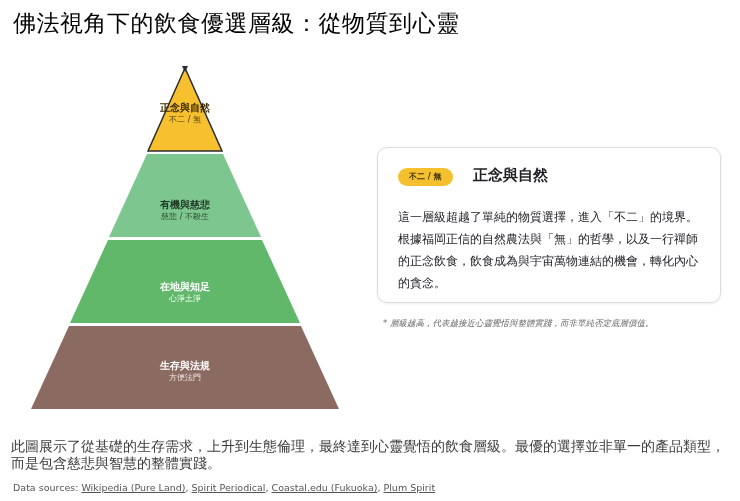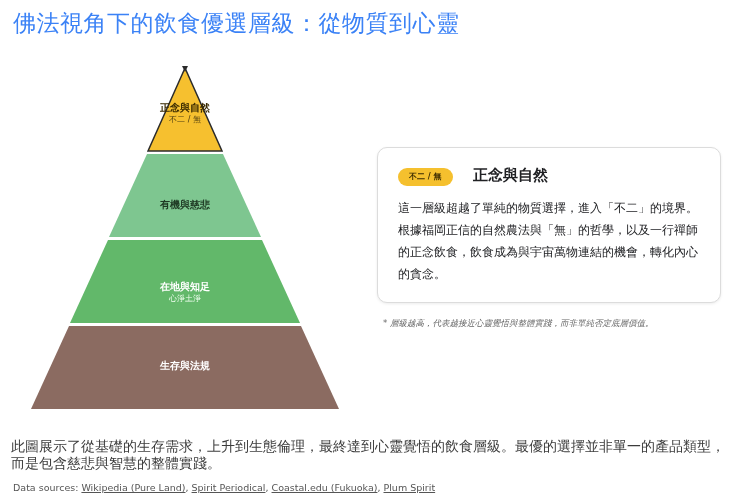--- a/index.html
+++ b/index.html
@@ -1,26 +1,26 @@
 <!DOCTYPE html>
 <html><head>
 <meta charset="utf-8">
 <style>
   html, body { margin: 0; padding: 0; background: #ffffff; }
   body { width: 740px; height: 501px; position: relative; overflow: hidden;
          font-family: "DejaVu Sans", "Liberation Sans", sans-serif; color: #202124; }
-  .title { position: absolute; left: 13px; top: 8px; font-size: 23px; font-weight: 400; color: #3b82f6; letter-spacing: 0.5px; white-space: nowrap; }
+  .title { position: absolute; left: 13px; top: 8px; font-size: 23px; font-weight: 400; color: #000000; letter-spacing: 0.5px; white-space: nowrap; }
   .pyramid { position: absolute; left: 0; top: 60px; width: 370px; height: 360px; }
   .tier-label { position: absolute; text-align: center; width: 160px; }
   .tier-label .t { font-size: 10px; font-weight: 700; line-height: 13px; white-space: nowrap; }
   .tier-label .s { font-size: 8px; line-height: 11px; white-space: nowrap; }
   .callout { position: absolute; left: 377px; top: 147px; width: 344px; height: 156px; border: 1px solid #dcdcdc; border-radius: 10px; background: #fff; box-shadow: 0 1px 3px rgba(0,0,0,0.08); box-sizing: border-box; }
   .badge { position: absolute; left: 20px; top: 20px; background: #f5c02e; color: #3a2a00; border-radius: 11px; font-size: 8px; padding: 0 11px; height: 18px; line-height: 18px; font-weight: 700; white-space: nowrap; }
   .callout-title { position: absolute; left: 95px; top: 18px; font-size: 15px; font-weight: 700; color: #202124; white-space: nowrap; }
-  .callout-body { position: absolute; left: 20px; top: 49px; width: 310px; font-size: 12px; line-height: 22px; color: #202124; }
+  .callout-body { position: absolute; left: 20px; top: 58px; width: 310px; font-size: 12px; line-height: 22px; color: #202124; }
   .note { position: absolute; left: 383px; top: 318px; font-size: 8.5px; font-style: italic; color: #666; white-space: nowrap; }
   .summary { position: absolute; left: 11px; top: 438px; width: 715px; font-size: 14px; line-height: 17px; color: #3c3c3c; }
   .sources { position: absolute; left: 13px; top: 482px; font-size: 9.5px; color: #555; white-space: nowrap; }
   .sources a { color: #555; text-decoration: underline; }
 </style>
 </head>
 <body>
 
 <div class="title">佛法視角下的飲食優選層級：從物質到心靈</div>
 
@@ -36,27 +36,29 @@
 
     <polygon points="69,266 301,266 339,349 31,349" fill="#8b6b61"></polygon>
   </svg>
 
   <div class="tier-label" style="left:105px; top:41px;">
     <div class="t" style="color:#3a2a00">正念與自然</div>
     <div class="s" style="color:#4a3a10">不二 / 無</div>
   </div>
   <div class="tier-label" style="left:105px; top:138px;">
     <div class="t" style="color:#1f3a24">有機與慈悲</div>
+    <div class="s" style="color:#2d4d33">慈悲 / 不殺生</div>
   </div>
   <div class="tier-label" style="left:105px; top:220px;">
     <div class="t" style="color:#ffffff">在地與知足</div>
     <div class="s" style="color:#f0fff0">心淨土淨</div>
   </div>
   <div class="tier-label" style="left:105px; top:299px;">
     <div class="t" style="color:#ffffff">生存與法規</div>
+    <div class="s" style="color:#f3ebe8">方便法門</div>
   </div>
 </div>
 
 <div class="callout">
   <span class="badge">不二 / 無</span>
   <div class="callout-title">正念與自然</div>
   <div class="callout-body">這一層級超越了單純的物質選擇，進入「不二」的境界。根據福岡正信的自然農法與「無」的哲學，以及一行禪師的正念飲食，飲食成為與宇宙萬物連結的機會，轉化內心的貪念。</div>
 </div>
 
 <div class="note">* 層級越高，代表越接近心靈覺悟與整體實踐，而非單純否定底層價值。</div>

